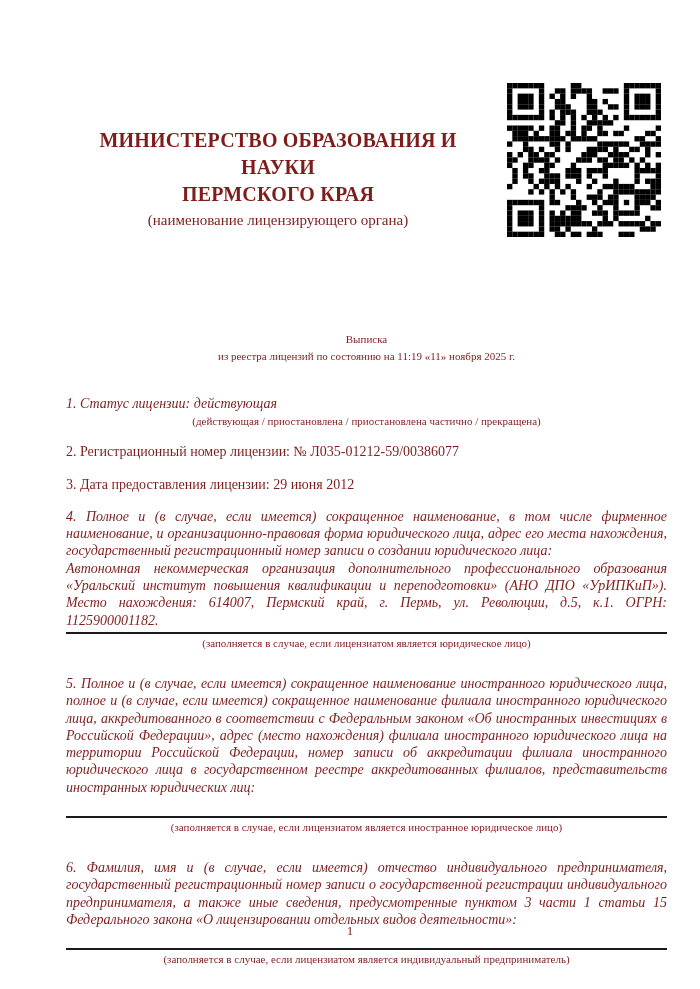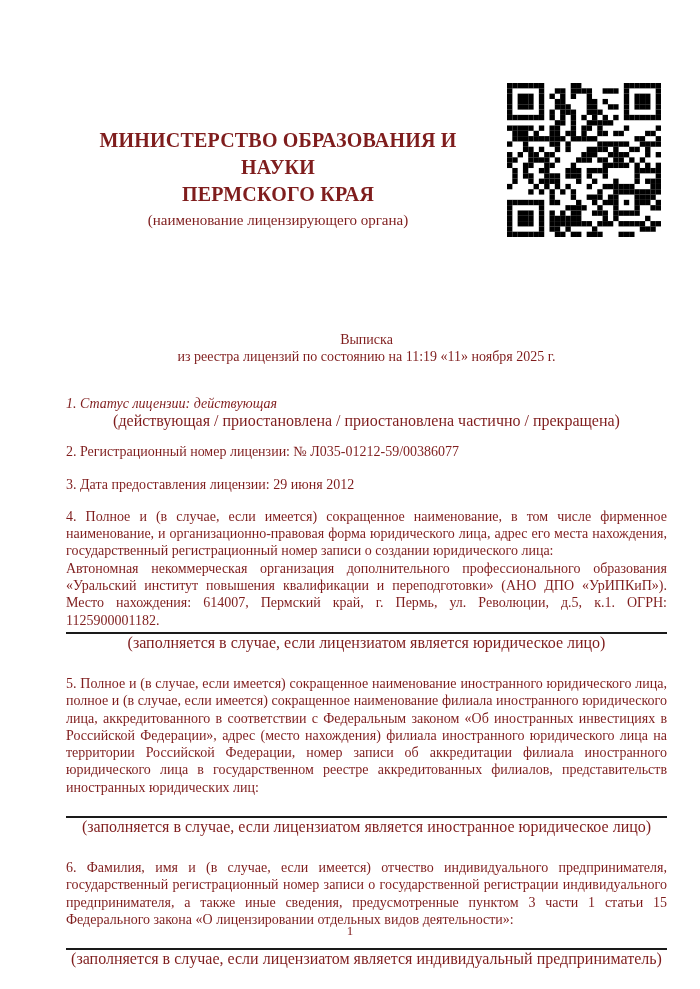--- a/index.html
+++ b/index.html
@@ -31,36 +31,36 @@
   }
   .qr{
     position:absolute;
     left:507px;top:83px;
     width:154px;height:154px;
   }
   .doc-title{
     margin:104px 0 0 66px;
     width:601px;
     text-align:center;
-    font-size:14px;
+    font-size:11px;
     line-height:17px;
   }
   .body{
     margin-left:66px;
     width:601px;
     font-size:14px;
     line-height:17.3px;
   }
   .item{margin:0;}
   .mt-first{margin-top:30px;font-style:italic;}
   .mt{margin-top:15px;}
   .mt-big{margin-top:25px;}
-  .just{text-align:justify;}
+  .just{text-align:justify;font-style:italic;}
   .note{
-    font-size:16px;
+    font-size:11px;
     line-height:14px;
     text-align:center;
     margin-top:2px;
   }
   .rule{
     border-top:2px solid #1a1a1a;
     margin-top:3px;
     height:0;
   }
   .blank{height:17px;}

